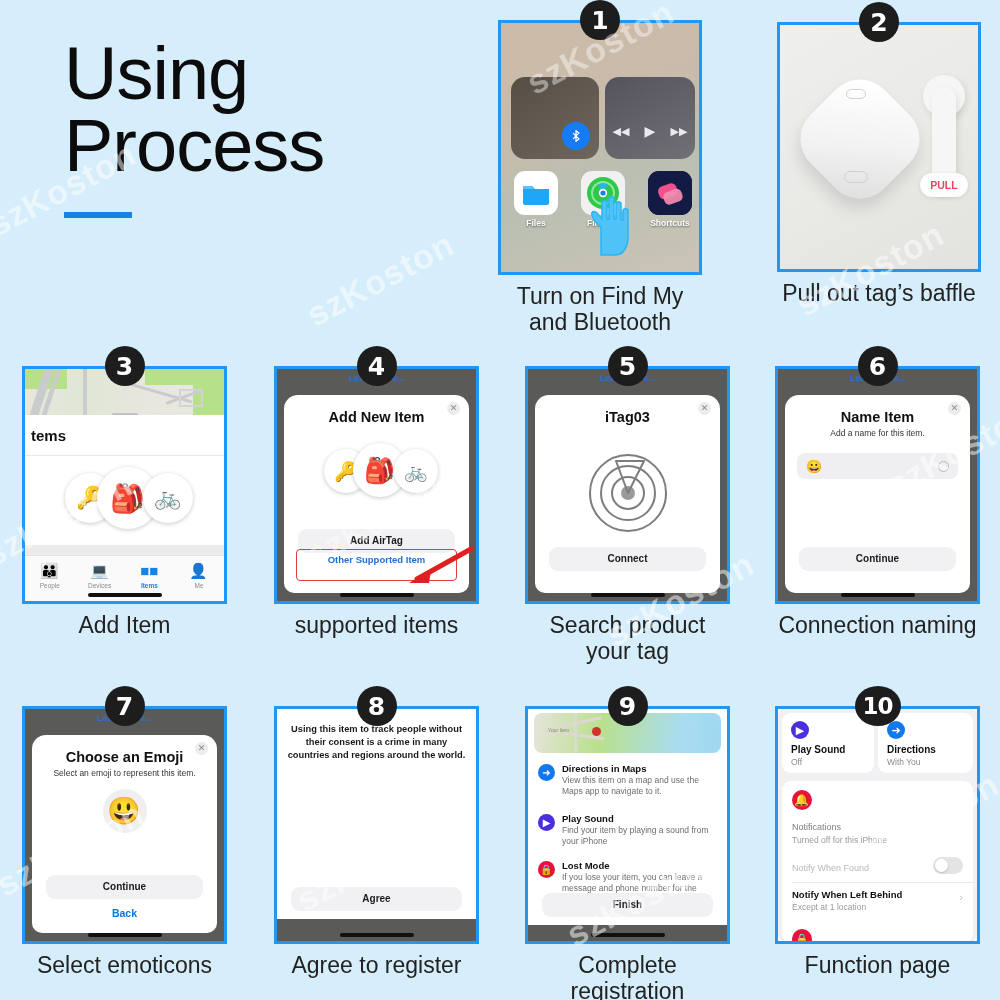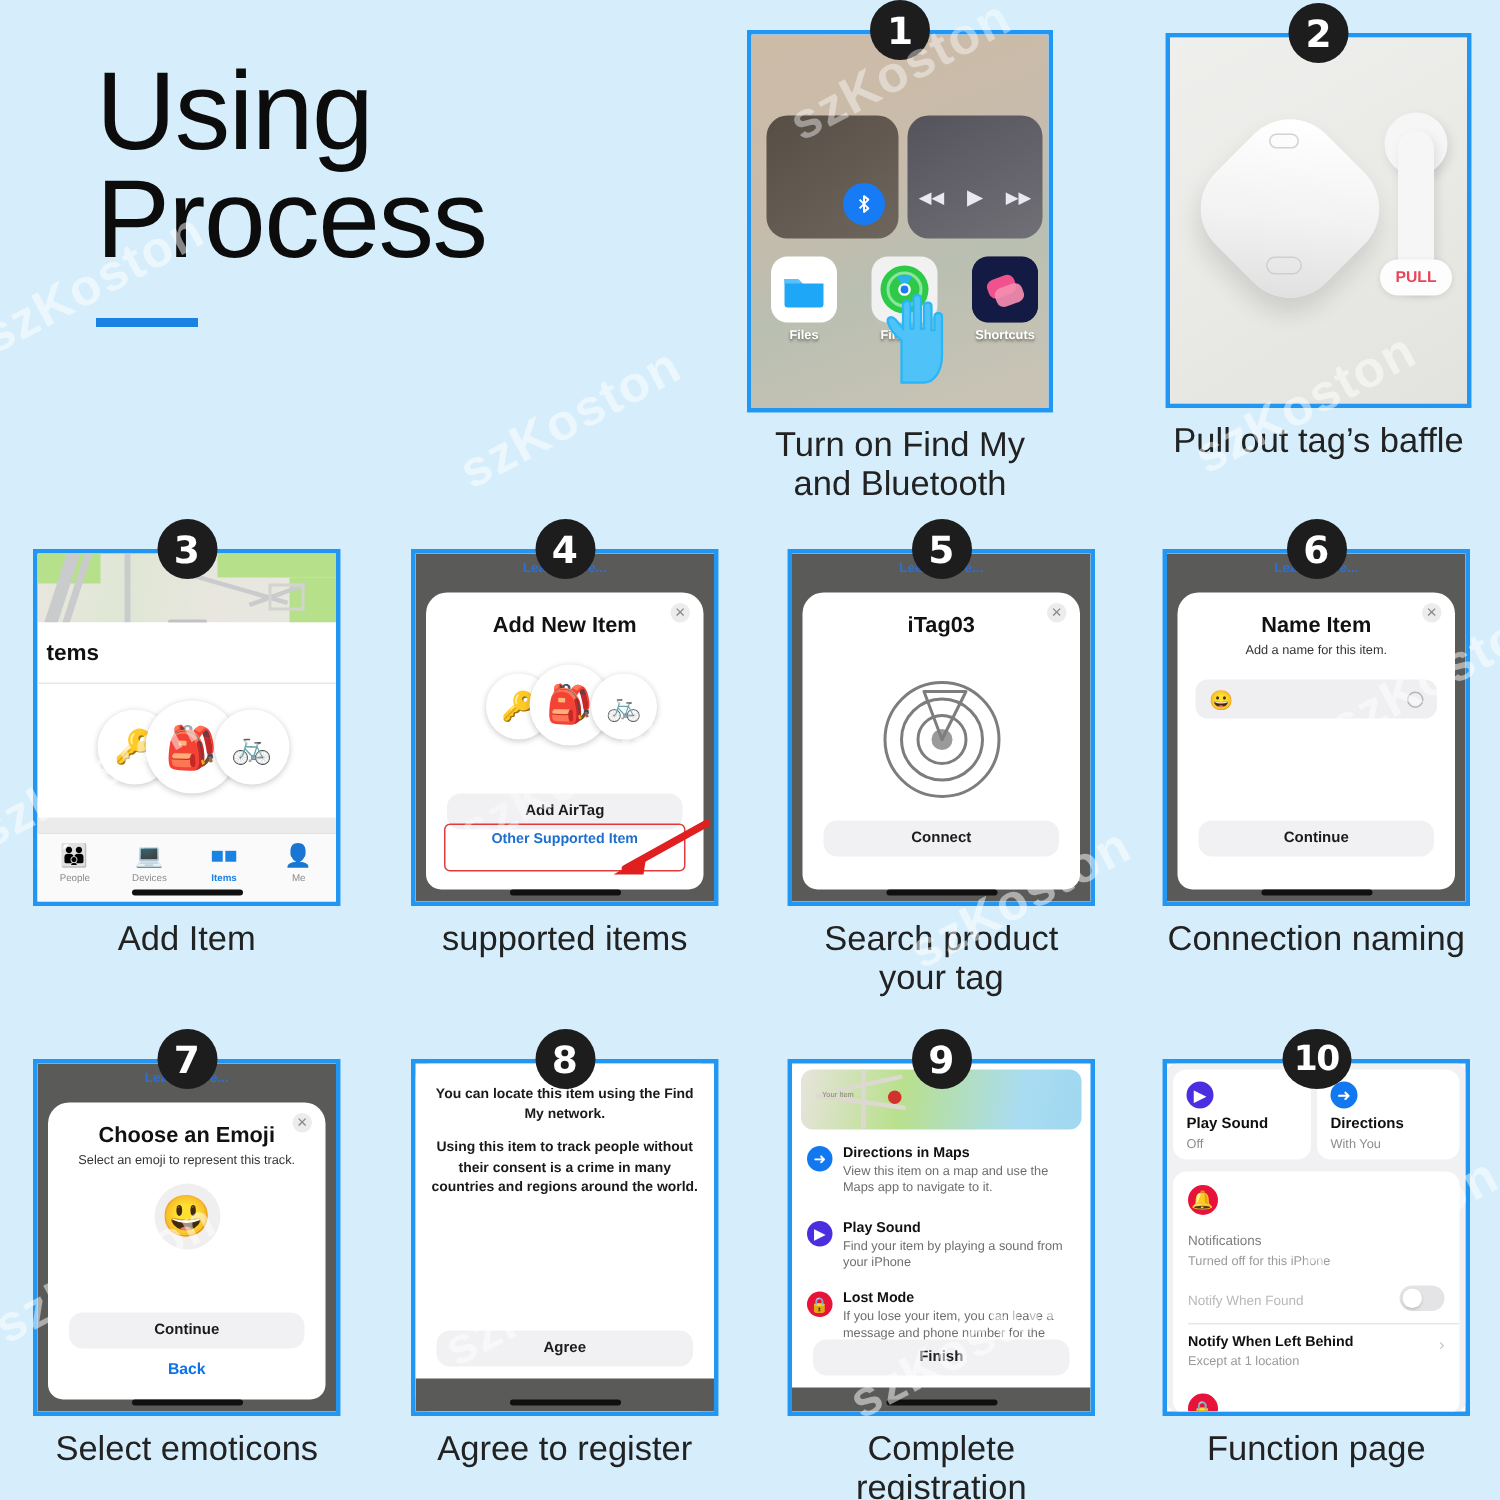--- a/index.html
+++ b/index.html
@@ -480,38 +480,37 @@
 </div>
 
 <div class="panel" style="left:22px;top:706px;width:205px;">
   <div class="frame" style="height:238px;">
     <div class="topbar-dark"></div>
     <div class="learn-more">Learn More...</div>
 
     <div class="sheet">
       <div class="close-x">✕</div>
       <div class="sheet-title" style="margin-top:14px;">Choose an Emoji</div>
-      <div class="sheet-sub">Select an emoji to represent this track.</div>
+      <div class="sheet-sub">Select an emoji to represent this item.</div>
       <div id="emoji-circle">😃</div>
       <div class="pill-btn" style="bottom:34px;">Continue</div>
       <div id="back-link">Back</div>
     </div>
     <div class="home-ind"></div>
   </div>
   <div class="badge">7</div>
   <div class="caption">
     <div>Select emoticons</div>
   </div>
 </div>
 
 <div class="panel" style="left:274px;top:706px;width:205px;">
   <div class="frame" style="height:238px;">
     <div id="s8-screen">
       <div id="s8-body">
-        <p>You can locate this item using the Find My network.</p>
         <p>Using this item to track people without their consent is a crime in many countries and regions around the world.</p>
       </div>
       <div class="pill-btn" style="bottom:30px;">Agree</div>
       <div id="s8-dark"></div>
     </div>
     <div class="home-ind"></div>
   </div>
   <div class="badge">8</div>
   <div class="caption">
     <div>Agree to register</div>

